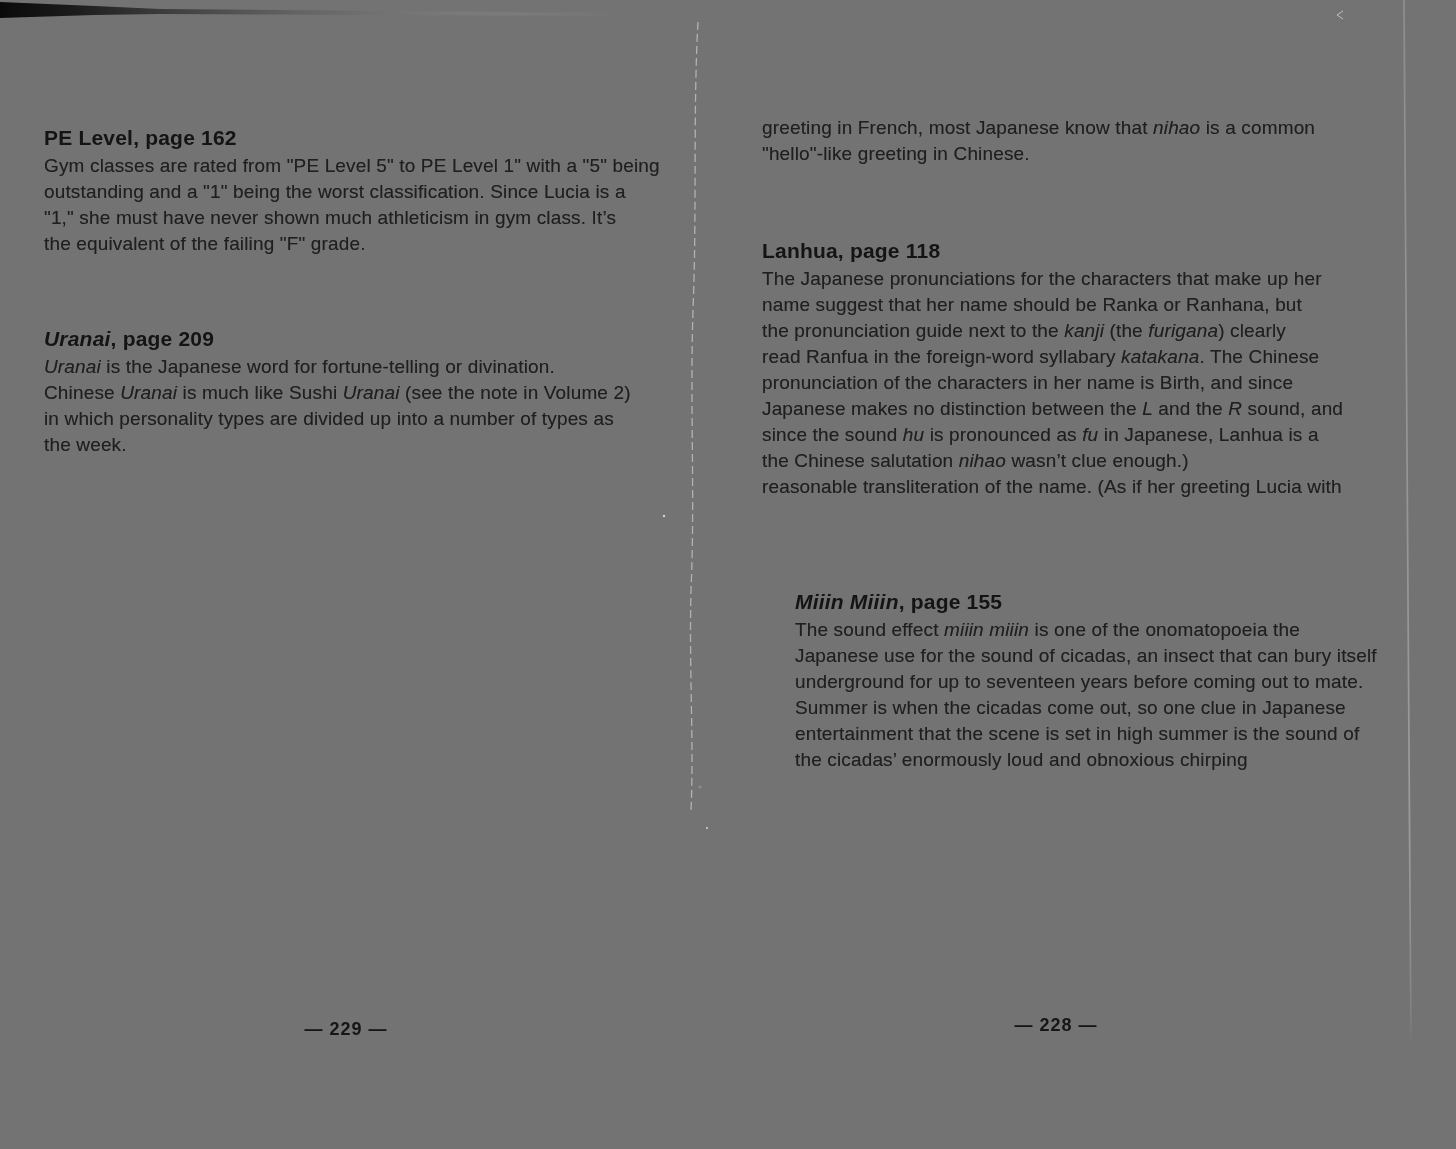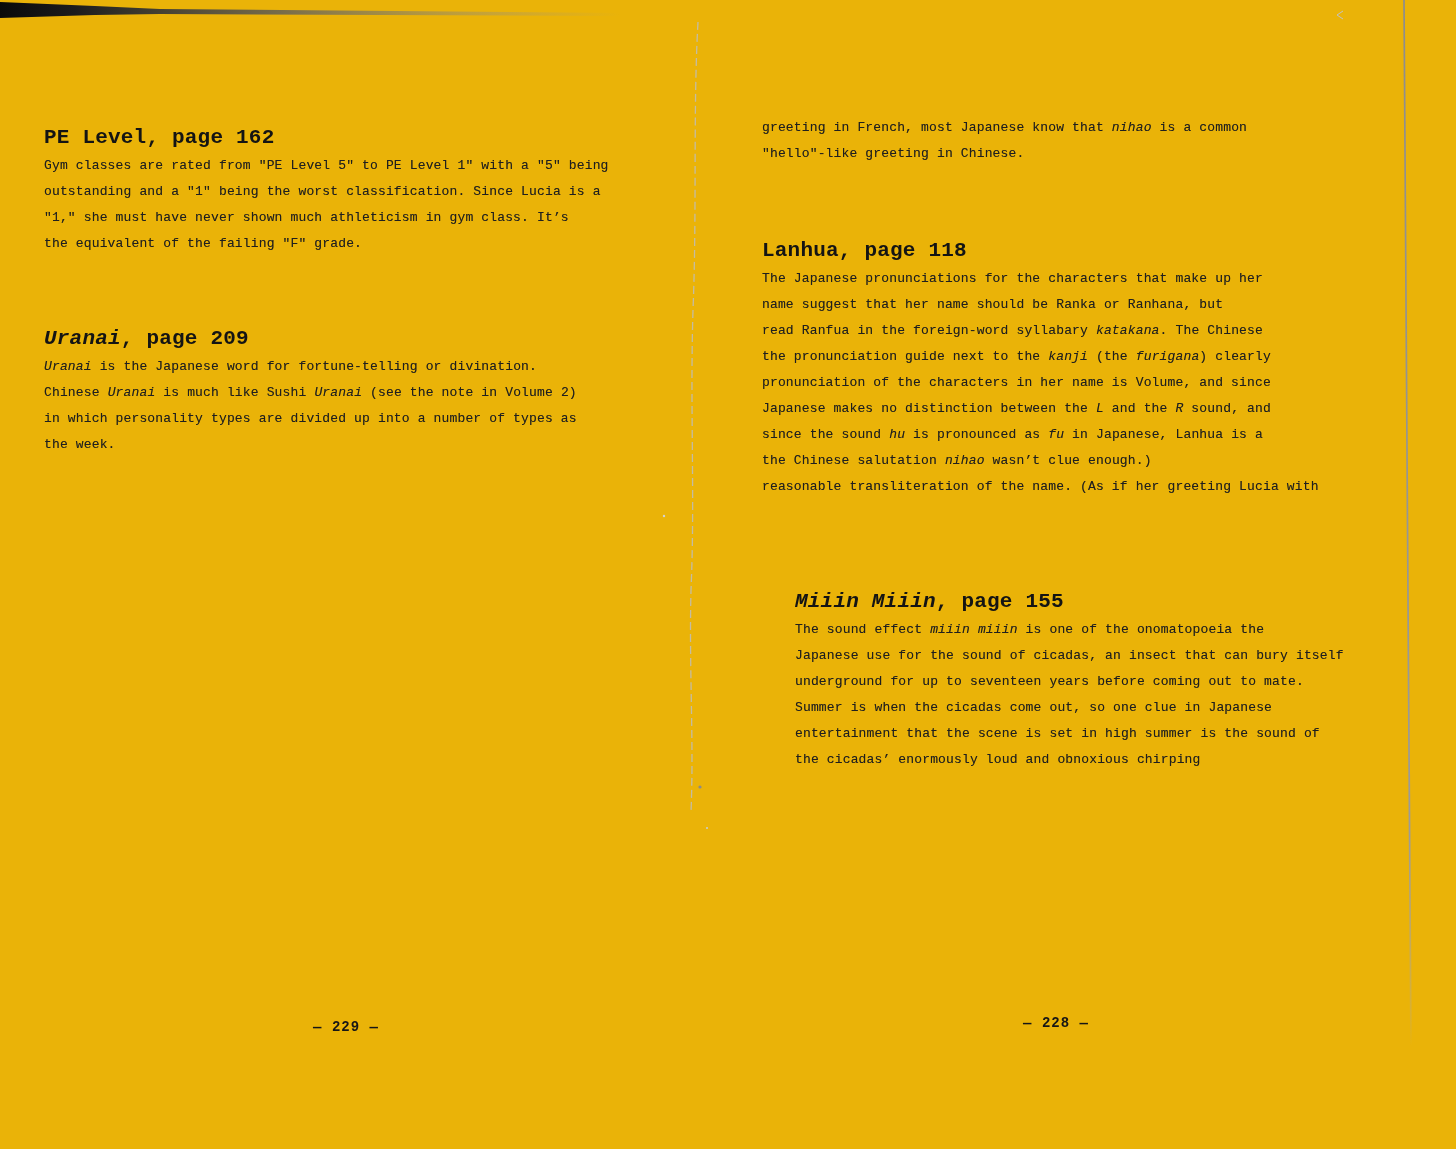--- a/index.html
+++ b/index.html
@@ -4,23 +4,23 @@
 <style>
   html, body {
     margin: 0;
     padding: 0;
     background: #ffffff;
   }
   .canvas {
     position: relative;
     width: 1456px;
     height: 1149px;
-    background: #eab308;
+    background: #737373;
     overflow: hidden;
-    font-family: Liberation Mono, monospace;
+    font-family: Liberation Sans, sans-serif;
     color: #1d1d1d;
   }
   .artifacts {
     position: absolute;
     left: 0; top: 0;
     width: 1456px; height: 1149px;
     pointer-events: none;
   }
   .blk {
     position: absolute;
@@ -30,33 +30,33 @@
     margin: 0;
     font-size: 21px;
     line-height: 24px;
     font-weight: 700;
     color: #141414;
     letter-spacing: 0.2px;
   }
   .hd i { font-style: italic; }
   .body {
     margin: 3px 0 0 0;
-    font-size: 13px;
+    font-size: 19px;
     line-height: 26px;
     letter-spacing: 0.15px;
     color: #1f1f1f;
     text-shadow: 0 0 0.5px rgba(30,30,30,0.45);
   }
   .body .line { white-space: nowrap; }
   .body i, .it { font-style: italic; }
   .folio {
     position: absolute;
     width: 140px;
     text-align: center;
-    font-size: 14px;
+    font-size: 18px;
     font-weight: 700;
     letter-spacing: 1px;
     color: #161616;
   }
 </style>
 </head>
 <body>
 
 <div class="canvas">
 
@@ -117,23 +117,23 @@
           <div class="line"><span>greeting in French, most Japanese know that </span><i>nihao</i><span> is a common</span></div>
           <div class="line"><span>"hello"-like greeting in Chinese.</span></div>
         </div>
     </section>
 
     <section class="blk" style="left:762px; top:239px;">
       <h2 class="hd"><span>Lanhua, page 118</span></h2>
       <div class="body">
           <div class="line"><span>The Japanese pronunciations for the characters that make up her</span></div>
           <div class="line"><span>name suggest that her name should be Ranka or Ranhana, but</span></div>
+          <div class="line"><span>the pronunciation guide next to the </span><i>kanji</i><span> (the </span><i>furigana</i><span>) clearly</span></div>
           <div class="line"><span>read Ranfua in the foreign-word syllabary </span><i>katakana</i><span>. The Chinese</span></div>
-          <div class="line"><span>the pronunciation guide next to the </span><i>kanji</i><span> (the </span><i>furigana</i><span>) clearly</span></div>
-          <div class="line"><span>pronunciation of the characters in her name is Volume, and since</span></div>
+          <div class="line"><span>pronunciation of the characters in her name is Birth, and since</span></div>
           <div class="line"><span>Japanese makes no distinction between the </span><i>L</i><span> and the </span><i>R</i><span> sound, and</span></div>
           <div class="line"><span>since the sound </span><i>hu</i><span> is pronounced as </span><i>fu</i><span> in Japanese, Lanhua is a</span></div>
           <div class="line"><span>the Chinese salutation </span><i>nihao</i><span> wasn’t clue enough.)</span></div>
           <div class="line"><span>reasonable transliteration of the name. (As if her greeting Lucia with</span></div>
         </div>
     </section>
 
     <section class="blk" style="left:762px; top:590px;margin-left:33px;">
       <h2 class="hd"><i>Miiin Miiin</i><span>, page 155</span></h2>
       <div class="body">

